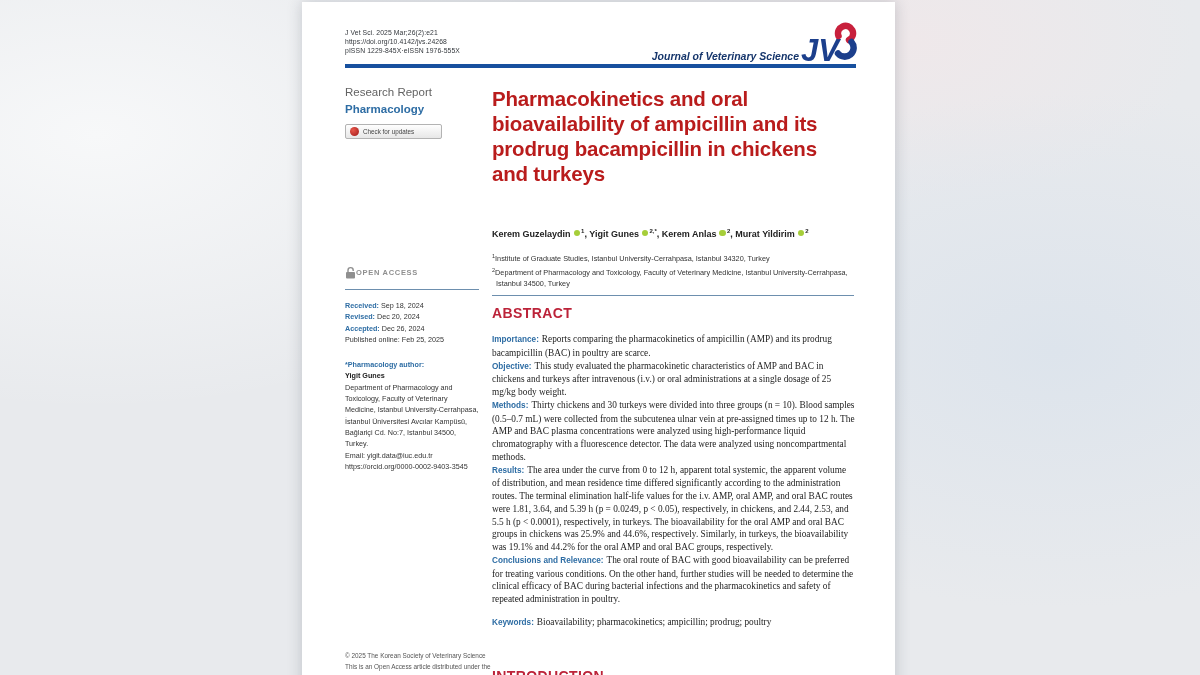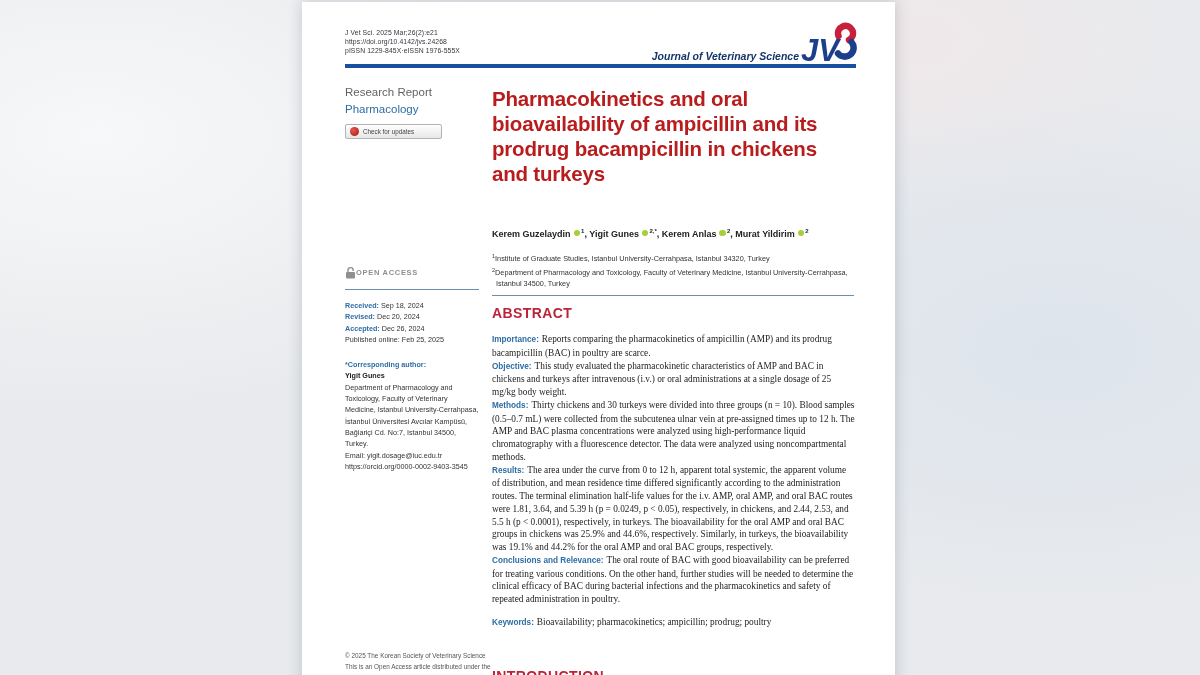--- a/index.html
+++ b/index.html
@@ -17,21 +17,21 @@
     background:#ffffff;box-shadow:0 0 14px rgba(40,50,70,.22);
   }
   .abs{position:absolute;}
   
   .citation{left:43px;top:26px;font-size:6.8px;line-height:9px;color:#33373c;letter-spacing:.1px;}
   .journal-name{right:96px;top:48px;font-size:10.5px;font-weight:bold;font-style:italic;color:#15356b;}
   .logo-box{left:499px;top:18px;width:56px;height:46px;}
   .blue-rule{left:43px;top:62px;width:511px;height:4px;background:#17509e;}
   
   .res-report{left:43px;top:84px;font-size:11.5px;color:#636363;}
-  .category{left:43px;top:101px;font-size:11.5px;font-weight:400;color:#2e6da4;}
+  .category{left:43px;top:101px;font-size:11.5px;font-weight:700;color:#2e6da4;}
   .check-badge{
     left:43px;top:122px;width:97px;height:15px;border:1px solid #b3b3b3;border-radius:2px;
     background:linear-gradient(#fefefe,#e7e7e7);display:flex;align-items:center;gap:4px;
     padding:0 4px;box-sizing:border-box;cursor:pointer;
   }
   .check-badge .cm{width:9px;height:9px;border-radius:50%;
     background:radial-gradient(circle at 35% 35%, #e8574a 0%, #b52b28 70%);flex:0 0 auto;}
   .check-badge .cb-t{font-size:6.3px;color:#444;white-space:nowrap;}
   .sidebar{left:43px;top:264px;width:134px;}
   .oa-row{display:flex;align-items:center;}
@@ -100,24 +100,24 @@
       <span class="oa-label">OPEN ACCESS</span>
     </div>
     <hr class="side-rule">
     <div class="dates">
       <div><span class="dlbl">Received:</span><span> Sep 18, 2024</span></div>
       <div><span class="dlbl">Revised:</span><span> Dec 20, 2024</span></div>
       <div><span class="dlbl">Accepted:</span><span> Dec 26, 2024</span></div>
       <div><span class="dlbl plain">Published online:</span><span> Feb 25, 2025</span></div>
     </div>
     <div class="corr">
-      <div class="corr-lbl">*Corresponding author:</div>
+      <div class="corr-lbl">*Pharmacology author:</div>
       <div class="corr-name">Yigit Gunes</div>
       <div>Department of Pharmacology and Toxicology, Faculty of Veterinary Medicine, Istanbul University-Cerrahpasa, İstanbul Üniversitesi Avcılar Kampüsü, Bağlariçi Cd. No:7, Istanbul 34500, Turkey.</div>
-      <div>Email: yigit.dosage@iuc.edu.tr</div>
+      <div>Email: yigit.data@iuc.edu.tr</div>
       <div>https://orcid.org/0000-0002-9403-3545</div>
     </div>
   </div>
 
   <div class="abs footer">
     <div>© 2025 The Korean Society of Veterinary Science</div>
     <div>This is an Open Access article distributed under the</div>
   </div>
 
   <h1 class="abs title" style="margin:0">Pharmacokinetics and oral bioavailability of ampicillin and its prodrug bacampicillin in chickens and turkeys</h1>

